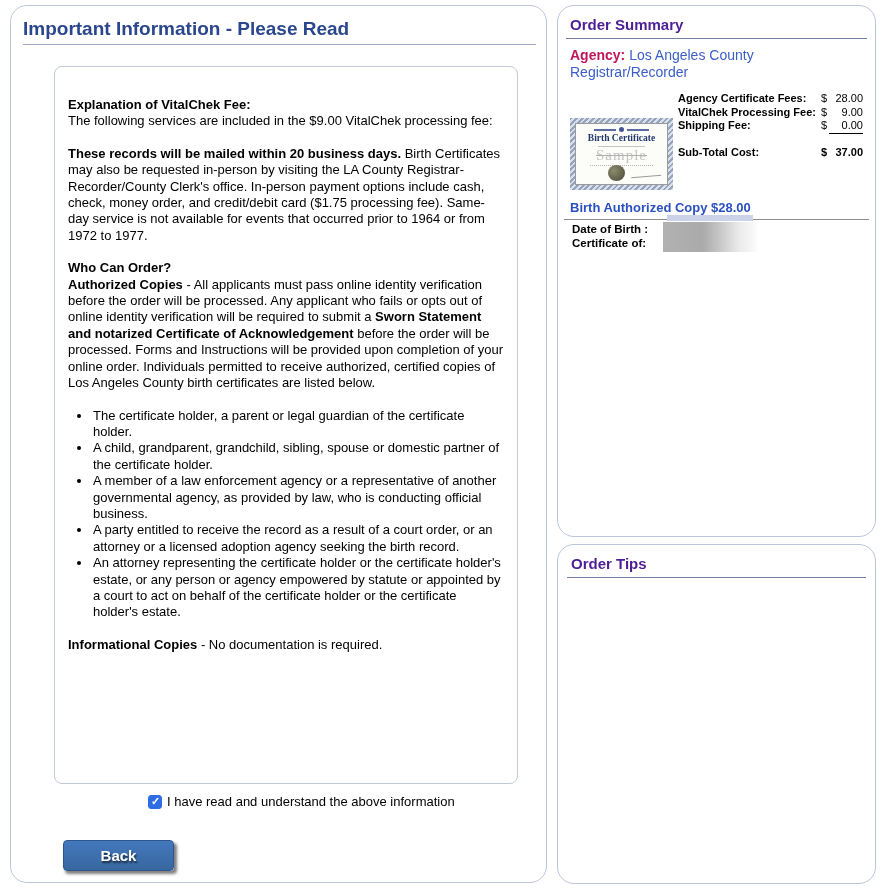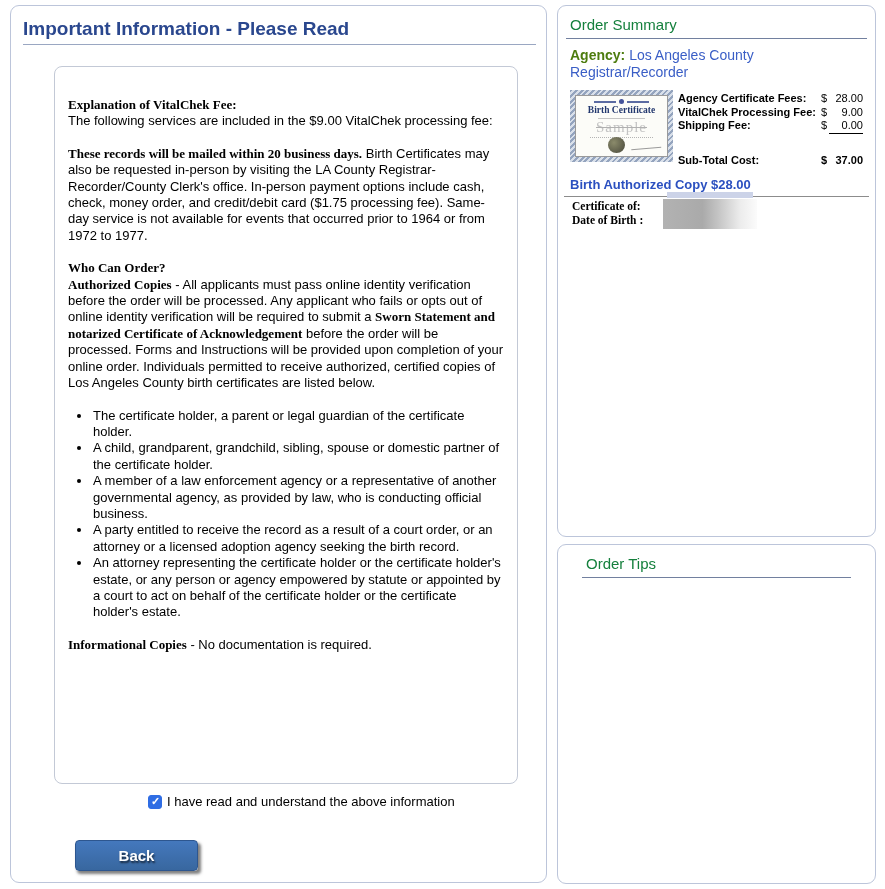--- a/index.html
+++ b/index.html
@@ -1,59 +1,59 @@
 <!DOCTYPE html>
 <html><head>
 <meta charset="utf-8">
 <style>
   * { margin:0; padding:0; box-sizing:border-box; }
   html,body { width:885px; height:889px; background:#ffffff;
     font-family:"Liberation Sans", sans-serif; color:#000; }
-  .panel { position:absolute; background:#fff; border:1px solid #bcc5da; border-radius:9px; }
+  .panel { position:absolute; background:#fff; border:1px solid #bcc5da; border-radius:17px; }
 
   
   #left-panel { left:10px; top:5px; width:537px; height:878px; }
   .page-title { position:absolute; left:12px; top:12px; font-size:19px; font-weight:bold; color:#2a478e; }
   .title-rule { position:absolute; left:12px; top:38px; width:513px; height:0; border-top:1px solid #9aa7c2; }
 
   .info-box { position:absolute; left:43px; top:60px; width:464px; height:718px;
     border:1px solid #c3c9d6; border-radius:8px; padding:30px 12px 0 13px;
     font-size:13px; line-height:16.4px; overflow:hidden; }
   .info-box p { margin:0 0 16px 0; }
   .info-box ul { margin:0 0 16px 0; padding-left:24px; }
   .info-box li { padding-left:1px; }
-  b { font-weight:bold;font-family:Liberation Serif, serif; }
+  b { font-weight:bold; }
 
   .ack-row { position:absolute; left:137px; top:788px; display:flex; align-items:flex-end; font-size:13px; }
   .checkbox { display:inline-block; width:14px; height:14px; border:1px solid #9a9a9a; border-radius:3px;
     margin-right:5px; background:#fff; position:relative; cursor:pointer; flex:0 0 auto; }
   .checkbox.checked { background:#2f6de4; border-color:#2f6de4; }
   .checkbox.checked::after { content:"✓"; position:absolute; left:2px; top:-1px;
     color:#fff; font-size:11px; font-weight:bold; }
 
   .btn { position:absolute; top:834px; height:31px; border:1px solid #2d568f; border-radius:4px;
     background:linear-gradient(#4478bd,#38679f); color:#fff; font-weight:bold; font-size:15px;
     font-family:"Liberation Sans", sans-serif; text-shadow:1px 1.5px 2px rgba(0,0,0,.65);
     box-shadow:2.5px 3px 3px rgba(0,0,0,.5); cursor:pointer; }
-  #back-btn { left:64px; width:123px; }
+  #back-btn { left:52px; width:111px; }
   #continue-btn { left:375px; width:120px; }
 
   
   #order-summary { left:557px; top:5px; width:319px; height:532px; padding:10px 12px; }
-  #order-tips   { left:557px; top:544px; width:319px; height:340px; padding:10px 28px; }
-  .panel-title { font-size:15px; font-weight:normal; color:#15803d; }
+  #order-tips   { left:557px; top:544px; width:319px; height:340px; padding:10px 13px; }
+  .panel-title { font-size:15px; font-weight:bold; color:#4c1d95; }
   .panel-rule { height:0; border-top:1px solid #72809f; margin:5px -4px 8px -4px; }
 
   .agency-line { font-size:14px; line-height:17px; margin-bottom:9px; }
-  .agency-line .lbl { font-weight:bold; color:#4d7c0f; }
+  .agency-line .lbl { font-weight:bold; color:#be185d; }
   .agency-line .val { color:#3a5ec6;margin-top:40px; }
 
   .summary-row { display:flex; gap:5px; }
   .cert-thumb { width:103px; height:72px; flex:0 0 auto; padding:5px;
-    background:repeating-linear-gradient(135deg,#94a4be 0 2px,#d9e0ea 2px 4px); }
+    background:repeating-linear-gradient(135deg,#94a4be 0 2px,#d9e0ea 2px 4px);margin-top:28px; }
   .cert-inner { width:100%; height:100%; background:#fcfcf8; border:1px solid #9a9a9a;
     position:relative; text-align:center; font-family:"Liberation Serif", serif; overflow:hidden; }
   .ct-top { display:flex; align-items:center; justify-content:center; gap:3px; margin-top:3px; }
   .ct-top .dash { width:22px; height:2px; background:#5b6ba2; }
   .ct-top .dot { width:5px; height:5px; border-radius:50%; background:#44539a; }
   .ct-title { font-size:9.5px; font-weight:bold; color:#22376e; line-height:11px; margin-top:1px; }
   .ct-sub { height:1px; background:#c4c4c4; margin:2px 22px 1px; }
   .ct-sample { font-size:15px; color:#c3c3c3; letter-spacing:1px; text-decoration:line-through;
     text-decoration-color:#b0b0b0; line-height:15px; }
   .ct-dots { border-top:1px dotted #b4b4b4; margin:2px 14px 0; }
@@ -61,21 +61,21 @@
     background:radial-gradient(circle at 35% 35%, #8b8b6b, #47473a); }
   .ct-sig { position:absolute; right:6px; bottom:7px; width:30px; height:7px;
     border-bottom:1px solid #9a9a9a; transform:rotate(-5deg); }
 
   .fees { flex:1; font-size:11px; line-height:13.5px; padding-top:2px; }
   .fee-row { display:flex; }
   .fee-row .flbl { font-weight:bold; flex:1; }
   .fee-row .cur { width:8px; }
   .fee-row .amt { width:34px; text-align:right; }
   .fee-row.underlined .amt { border-bottom:1px solid #000; }
-  .fee-row.subtotal { margin-top:20px; }
+  .fee-row.subtotal { margin-top:12px; }
   .fee-row.subtotal .flbl, .fee-row.subtotal .cur, .fee-row.subtotal .amt { font-weight:bold; }
 
   .item-heading { font-size:13px; font-weight:bold; color:#2b50c0; margin-top:10px; }
   .item-rule { height:0; border-top:1px solid #8c8c8c; margin:4px -6px 3px -6px; }
 
   .details { position:relative; font-size:11.5px; font-weight:bold; line-height:13.5px; padding-left:2px; }
   .redact-strip { position:absolute; left:97px; top:-8px; width:86px; height:6px; background:#ccd3e8; }
   .redact-box { position:absolute; left:93px; top:-1px; width:94px; height:30px;
     background:linear-gradient(90deg,#b2b2b2 0%,#aaaaaa 42%,#c3c3c3 58%,#ececec 82%,#fbfbfb 100%); }
 </style>
@@ -161,22 +161,22 @@
           <span class="amt">37.00</span>
       </div>
     </div>
   </div>
 
   <div class="item-heading">Birth Authorized Copy $28.00</div>
   <div class="item-rule"></div>
 
   <div class="details">
     <div class="redact-strip"></div>
+    <div><b>Date of Birth :</b></div>
     <div><b>Certificate of:</b></div>
-    <div><b>Date of Birth :</b></div>
     <div class="redact-box"></div>
   </div>
 </div>
 
 <div id="order-tips" class="panel">
   <div class="panel-title">Order Tips</div>
   <div class="panel-rule"></div>
 </div>
 
 </body></html>

